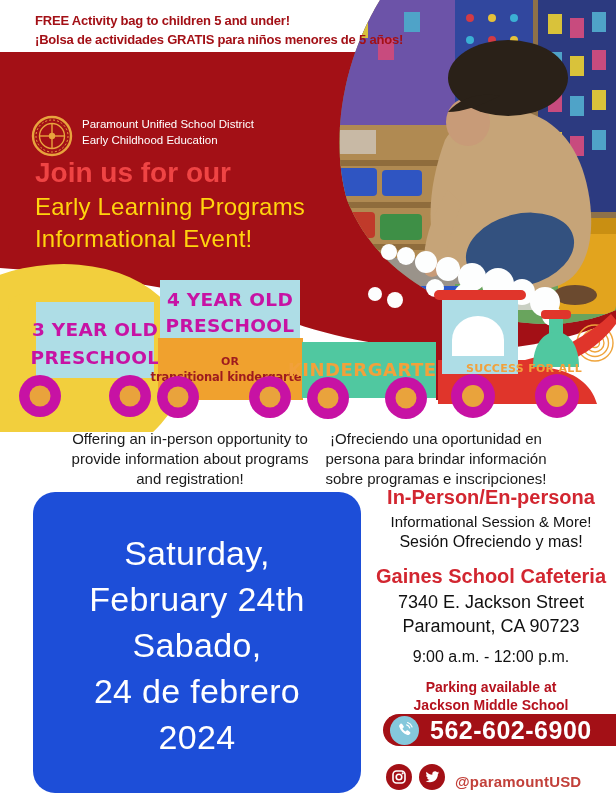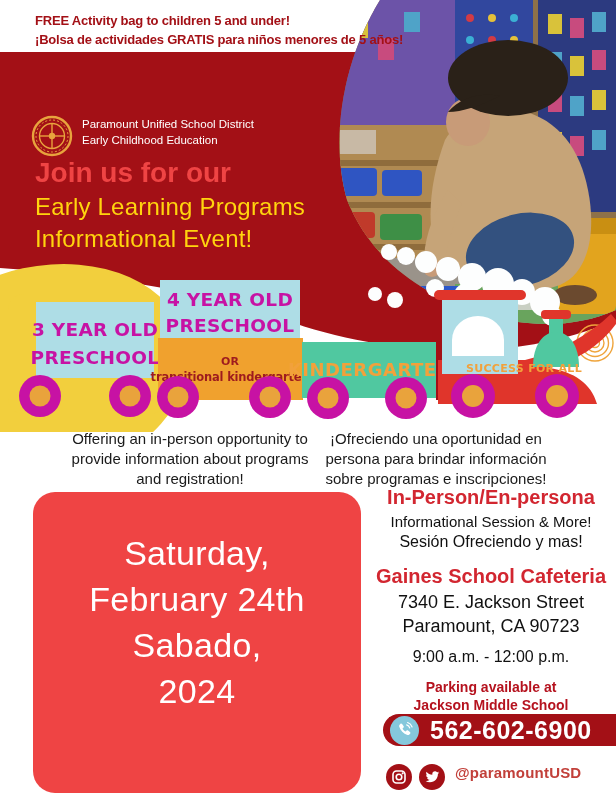--- a/index.html
+++ b/index.html
@@ -25,21 +25,21 @@
   .headline .yellow-line { color:#FFD40E; font-weight:500; font-size:24px; line-height:27px; margin-top:5px; letter-spacing:0.2px; }
 
   
   .desc { position:absolute; top:429px; z-index:3; font-size:15px; line-height:20px;
           color:#1a1a1a; text-align:center; font-weight:500; }
   .desc-en { left:68px;  width:244px; }
   .desc-es { left:320px; width:232px; }
 
   
   .date-box { position:absolute; left:33px; top:492px; width:328px; height:301px; z-index:3;
-              background:#ef4444; border-radius:22px; color:#ffffff; text-align:center;
+              background:#1d4ed8; border-radius:22px; color:#ffffff; text-align:center;
               padding-top:38px; box-sizing:border-box; }
   .date-box .line { font-size:34px; line-height:46px; letter-spacing:0.3px; font-weight:400; }
 
   
   .info-col { position:absolute; left:366px; top:486px; width:250px; z-index:3; text-align:center; color:#111111; }
   .info-mode   { color:#D22630; font-weight:700; font-size:20px; line-height:22px; }
   .info-sess-en{ font-size:15px;  line-height:18px; margin-top:5px; }
   .info-sess-es{ font-size:16px;  line-height:19px; margin-top:1px; }
   .info-venue  { color:#D22630; font-weight:700; font-size:20px; line-height:22px; margin-top:14px; }
   .info-addr   { font-size:18px; line-height:24px; margin-top:3px; }
@@ -47,21 +47,21 @@
   .info-parking{ margin-top:11px; color:#B5121E; font-weight:700; font-size:14px; line-height:17.5px; }
 
   
   .phone-pill { position:absolute; left:383px; top:714px; width:233px; height:32px; z-index:3;
                 background:#A31016; border-radius:24px 0 0 24px; display:flex; align-items:center; }
   .phone-circle { width:29px; height:29px; border-radius:50%; background:#85C8DC; margin-left:7px;
                   display:flex; align-items:center; justify-content:center; flex:0 0 auto; }
   .phone-number { color:#ffffff; font-weight:700; font-size:25px; letter-spacing:0.5px; margin-left:11px; }
 
   
-  .social-row { position:absolute; left:386px; top:764px; z-index:3; display:flex; align-items:flex-start; gap:7px; }
+  .social-row { position:absolute; left:386px; top:764px; z-index:3; display:flex; align-items:flex-end; gap:7px; }
   .social-handle { color:#C2403A; font-weight:700; font-size:15px; margin-left:3px; letter-spacing:0.2px; }
 </style>
 </head>
 <body>
 
 <div class="flyer">
 
   <div class="banner">
     <div>FREE Activity bag to children 5 and under!</div>
     <div>¡Bolsa de actividades GRATIS para niños menores de 5 años!</div>
@@ -264,20 +264,21 @@
     <div class="yellow-line">Informational Event!</div>
   </div>
 
   <div class="desc desc-en">Offering an in-person opportunity to provide information about programs and registration!</div>
   <div class="desc desc-es">¡Ofreciendo una oportunidad en persona para brindar información sobre programas e inscripciones!</div>
 
   <div class="date-box">
     <div class="line">Saturday,</div>
     <div class="line">February 24th</div>
     <div class="line">Sabado,</div>
+    <div class="line">24 de febrero</div>
     <div class="line">2024</div>
   </div>
 
   <div class="info-col">
     <div class="info-mode">In-Person/En-persona</div>
     <div class="info-sess-en">Informational Session &amp; More!</div>
     <div class="info-sess-es">Sesión Ofreciendo y mas!</div>
     <div class="info-venue">Gaines School Cafeteria</div>
     <div class="info-addr">
       <div>7340 E. Jackson Street</div>

